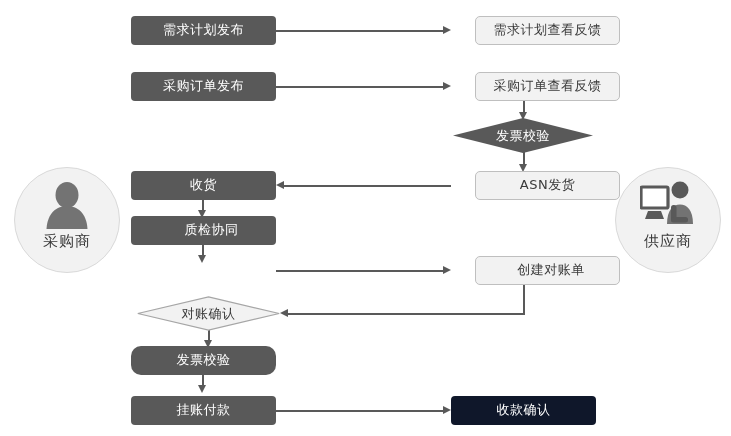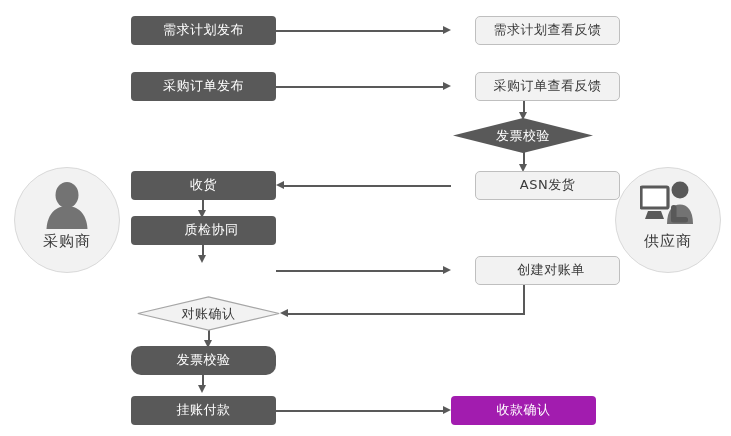--- a/index.html
+++ b/index.html
@@ -30,21 +30,21 @@
     letter-spacing: 0.5px;
     white-space: nowrap;
     border-radius: 4px;
     z-index: 3;
   }
   .node.dark {
     background: #595959;
     color: #ffffff;
   }
   .node.mid {
-    background: #a21caf;
+    background: #0f172a;
     color: #ffffff;
   }
   .node.light {
     background: #f2f2f2;
     color: #3a3a3a;
     border: 1px solid #bfbfbf;
     border-radius: 5px;
     margin-left: 24px;
   }
   

